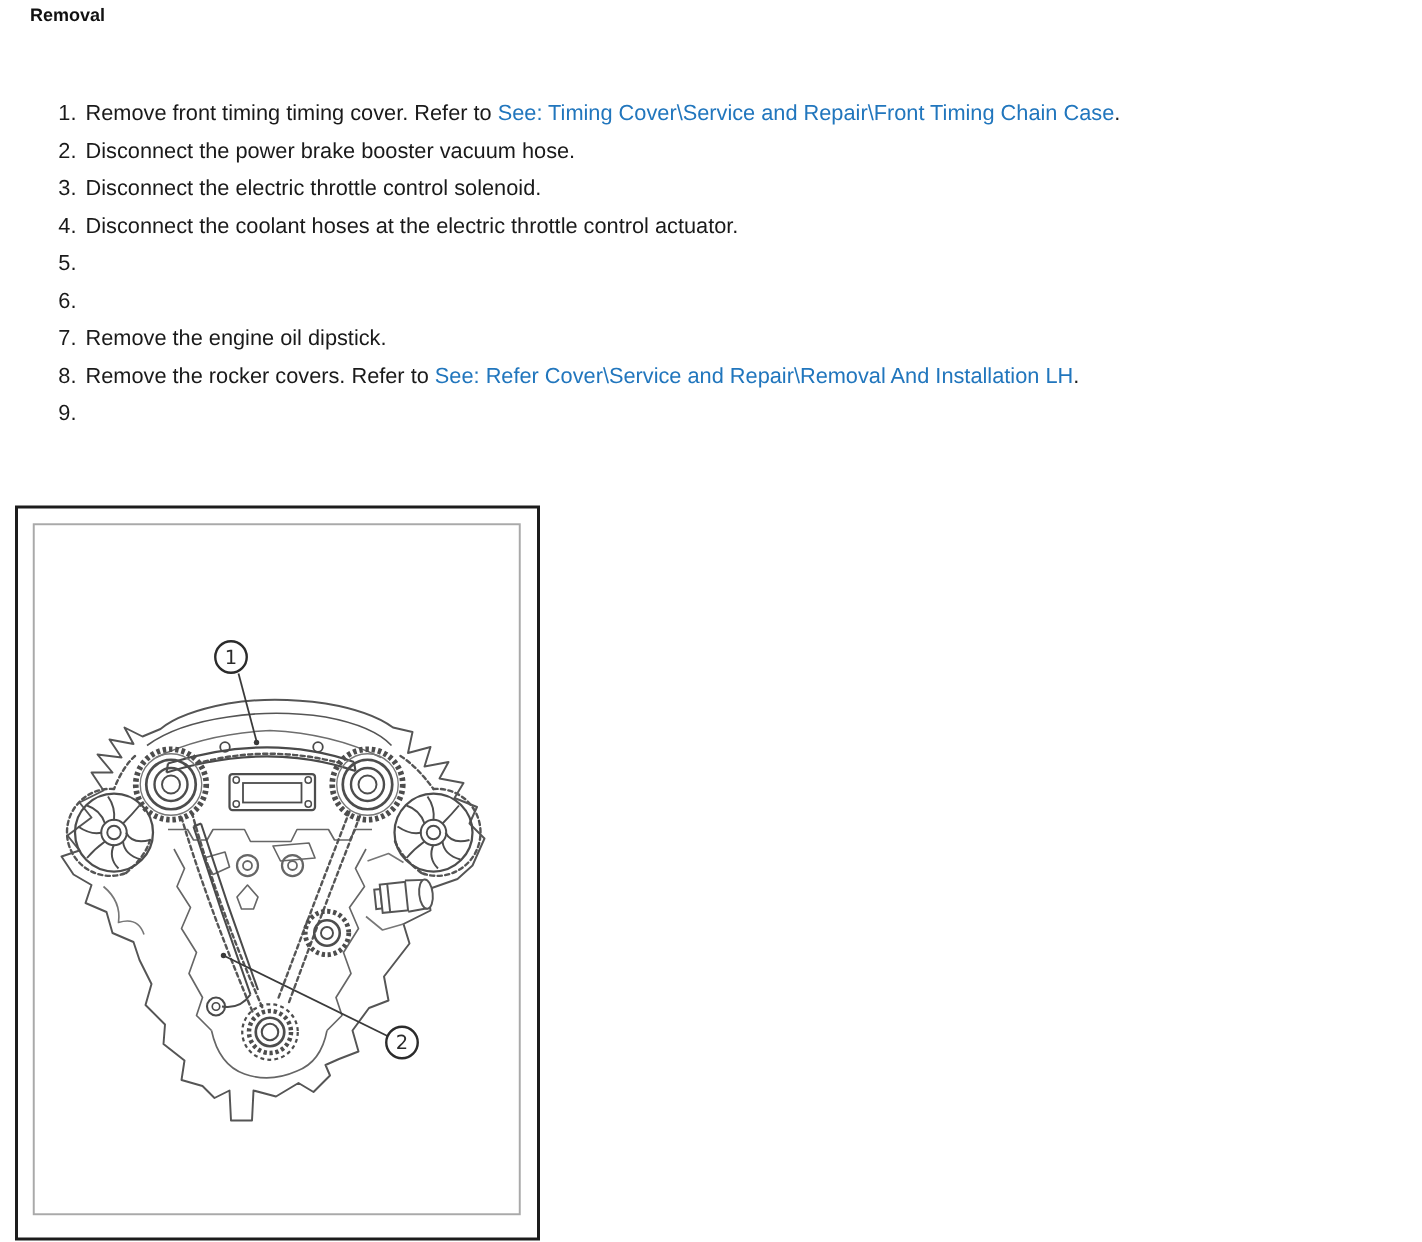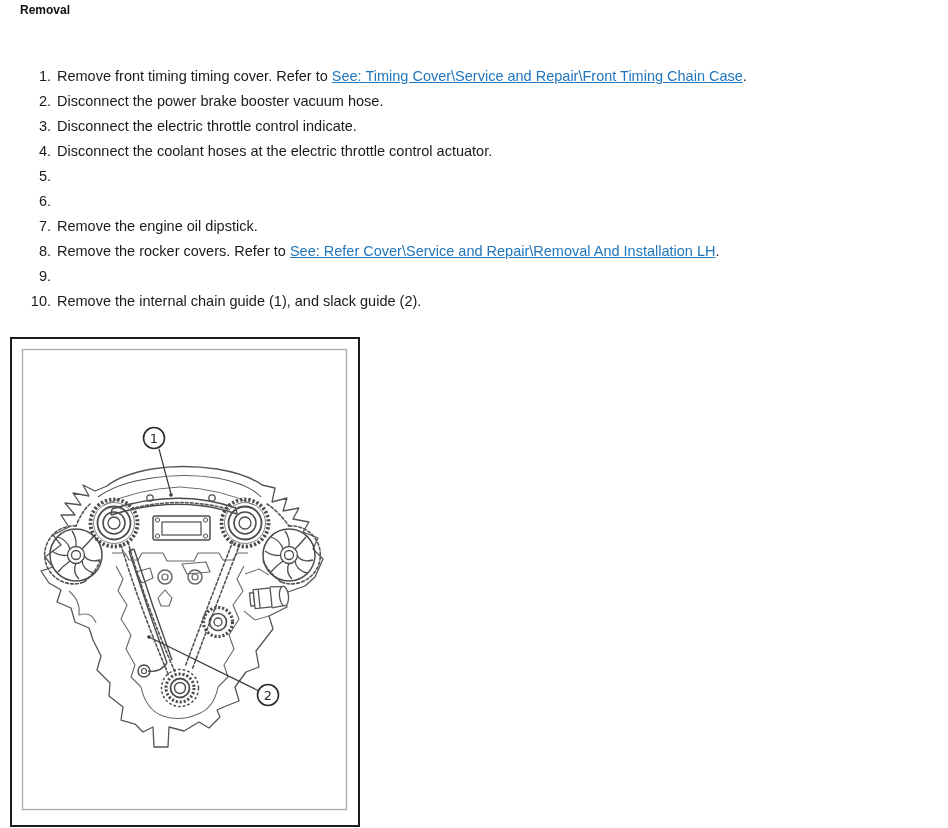--- a/index.html
+++ b/index.html
@@ -16,21 +16,21 @@
     position:absolute;left:0;top:64px;width:946px;
   }
   .step{
     display:flex;align-items:baseline;
     font-size:14.5px;line-height:25px;height:25px;white-space:nowrap;
   }
   .step .num{
     width:51px;min-width:51px;text-align:right;padding-right:6px;
   }
   .step a{
-    color:#2176bd;text-decoration:underline;cursor:pointer;
+    color:#2176bd;cursor:pointer;
   }
   .figure-frame{
     position:absolute;left:10px;top:337px;
     width:346px;height:486px;border:2px solid #1c1c1c;background:#fff;
   }
   .figure-frame svg{display:block;width:100%;height:100%;}
   svg text.callout{
     font-family:"DejaVu Sans","Liberation Sans",sans-serif;
     font-size:13px;font-weight:500;fill:#2b2b2b;
   }
@@ -44,21 +44,21 @@
   <div class="step">
     <span class="num">1.</span>
     <span><span>Remove front timing timing cover. Refer to </span><a>See: Timing Cover\Service and Repair\Front Timing Chain Case</a><span>.</span></span>
   </div>
   <div class="step">
     <span class="num">2.</span>
     <span>Disconnect the power brake booster vacuum hose.</span>
   </div>
   <div class="step">
     <span class="num">3.</span>
-    <span>Disconnect the electric throttle control indicate.</span>
+    <span>Disconnect the electric throttle control solenoid.</span>
   </div>
   <div class="step">
     <span class="num">4.</span>
     <span>Disconnect the coolant hoses at the electric throttle control actuator.</span>
   </div>
   <div class="step">
     <span class="num">5.</span>
   </div>
   <div class="step">
     <span class="num">6.</span>
@@ -66,24 +66,20 @@
   <div class="step">
     <span class="num">7.</span>
     <span>Remove the engine oil dipstick.</span>
   </div>
   <div class="step">
     <span class="num">8.</span>
     <span><span>Remove the rocker covers. Refer to </span><a>See: Refer Cover\Service and Repair\Removal And Installation LH</a><span>.</span></span>
   </div>
   <div class="step">
     <span class="num">9.</span>
-  </div>
-  <div class="step">
-    <span class="num">10.</span>
-    <span>Remove the internal chain guide (1), and slack guide (2).</span>
   </div>
 </div>
 
 <div class="figure-frame">
   <svg viewBox="0 0 346 486">
     <defs>
       <g id="camSprocket" fill="none" stroke="#4d4d4d">
         <circle r="23.5" stroke-width="3.8" stroke-dasharray="2.3 1.9"></circle>
         <circle r="20.5" stroke-width="0.9" stroke="#777"></circle>
         <circle r="16.5" stroke-width="1.8"></circle>

